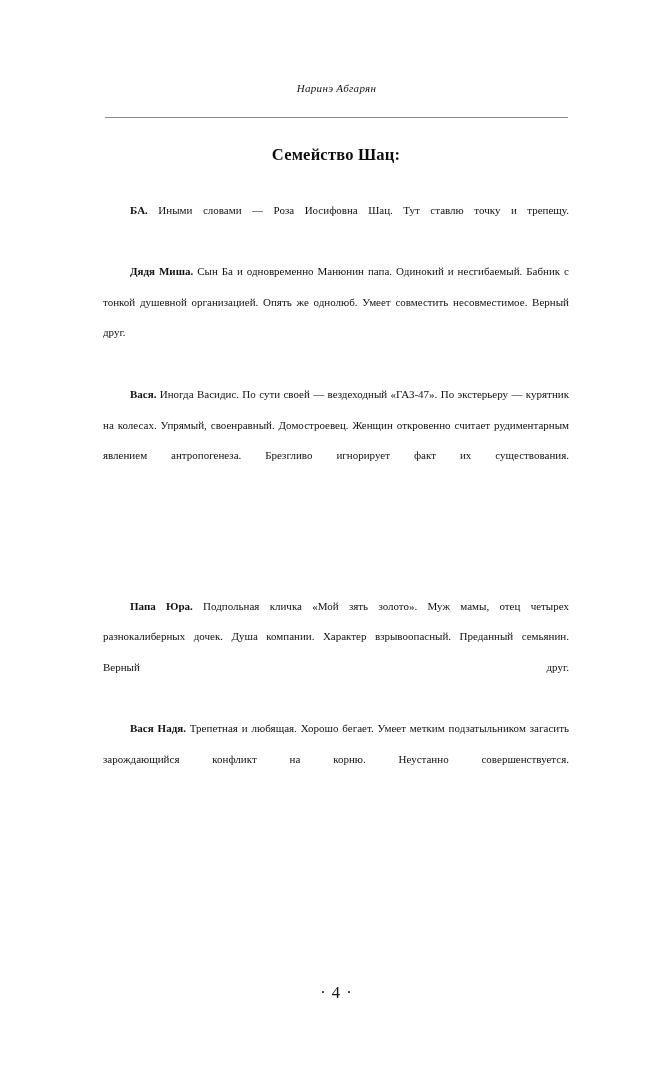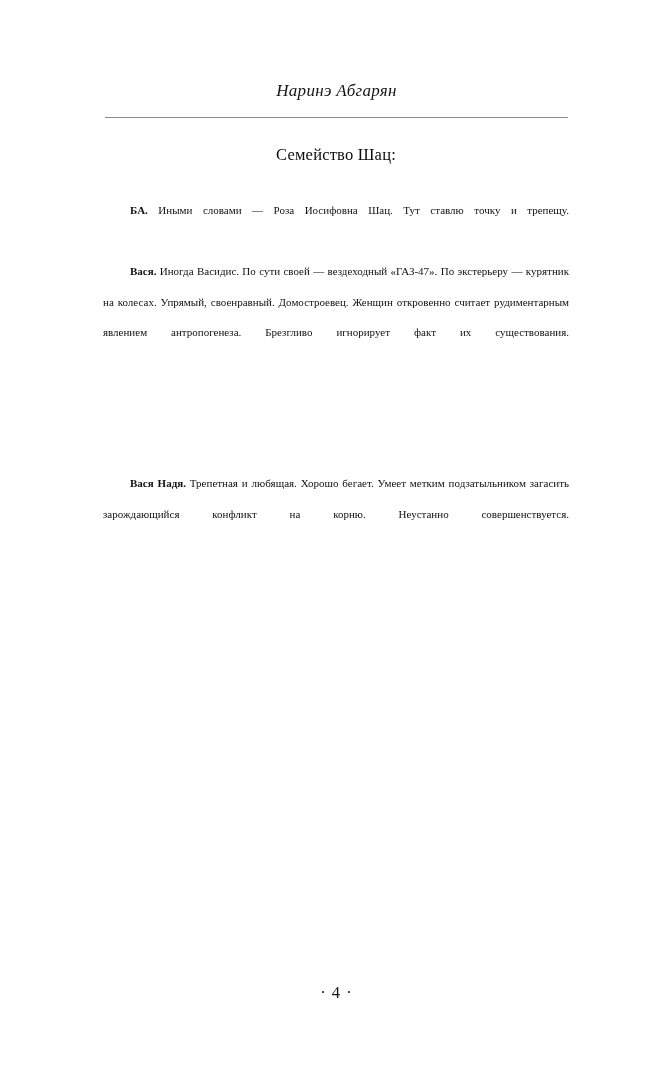--- a/index.html
+++ b/index.html
@@ -20,21 +20,21 @@
   }
 
   
   .running-head {
     position: absolute;
     top: 82px;
     left: 105px;
     width: 463px;
     text-align: center;
     font-style: italic;
-    font-size: 17px;
+    font-size: 11px;
     letter-spacing: 0.3px;
     color: #141414;
     line-height: 1.1;
   }
   .head-rule {
     position: absolute;
     top: 117px;
     left: 105px;
     width: 463px;
     height: 1px;
@@ -44,21 +44,21 @@
   
   .column {
     position: absolute;
     top: 140px;
     left: 103px;
     width: 466px;
   }
 
   .section-title {
     text-align: center;
-    font-weight: normal;
+    font-weight: bold;
     font-size: 16.5px;
     line-height: 1.25;
     letter-spacing: 0.2px;
     color: #0d0d0d;
   }
   .section-title.first { margin: 0 0 0 0; padding-top: 5px; }
   .section-title.second { padding-top: 0; }
   .gap-after-title { height: 29px; }
   .section-gap { height: 60px; }
 
@@ -104,28 +104,30 @@
 
   <div class="head-rule"></div>
 
   <div class="column">
 
     <div class="section-title first">Семейство Шац:</div>
     <div class="gap-after-title"></div>
 
     <p class="para"><b>БА.</b><span> Иными словами — Роза Иосифовна Шац. Тут ставлю точку и трепещу.</span></p>
 
+    <p class="para"><b>Дядя Миша.</b><span> Сын Ба и одновременно Манюнин папа. Одинокий и несгибаемый. Бабник с тонкой душевной организацией. Опять же однолюб. Умеет совместить несовместимое. Верный друг.</span></p>
 
 
     <p class="para"><b>Вася.</b><span> Иногда Васидис. По сути своей — вездеходный «ГАЗ-47». По экстерьеру — курятник на колесах. Упрямый, своенравный. Домостроевец. Женщин откровенно считает рудиментарным явлением антропогенеза. Брезгливо игнорирует факт их существования.</span></p>
 
     <div class="section-gap"></div>
 
     <div class="gap-after-title"></div>
 
+    <p class="para"><b>Папа Юра.</b><span> Подпольная кличка «Мой зять золото». Муж мамы, отец четырех разнокалиберных дочек. Душа компании. Характер взрывоопасный. Преданный семьянин. Верный друг.</span></p>
 
     <p class="para"><b>Вася Надя.</b><span> Трепетная и любящая. Хорошо бегает. Умеет метким подзатыльником загасить зарождающийся конфликт на корню. Неустанно совершенствуется.</span></p>
 
   </div>
 
   <div class="folio">· 4 ·</div>
 
 </div>
 
 </body></html>

